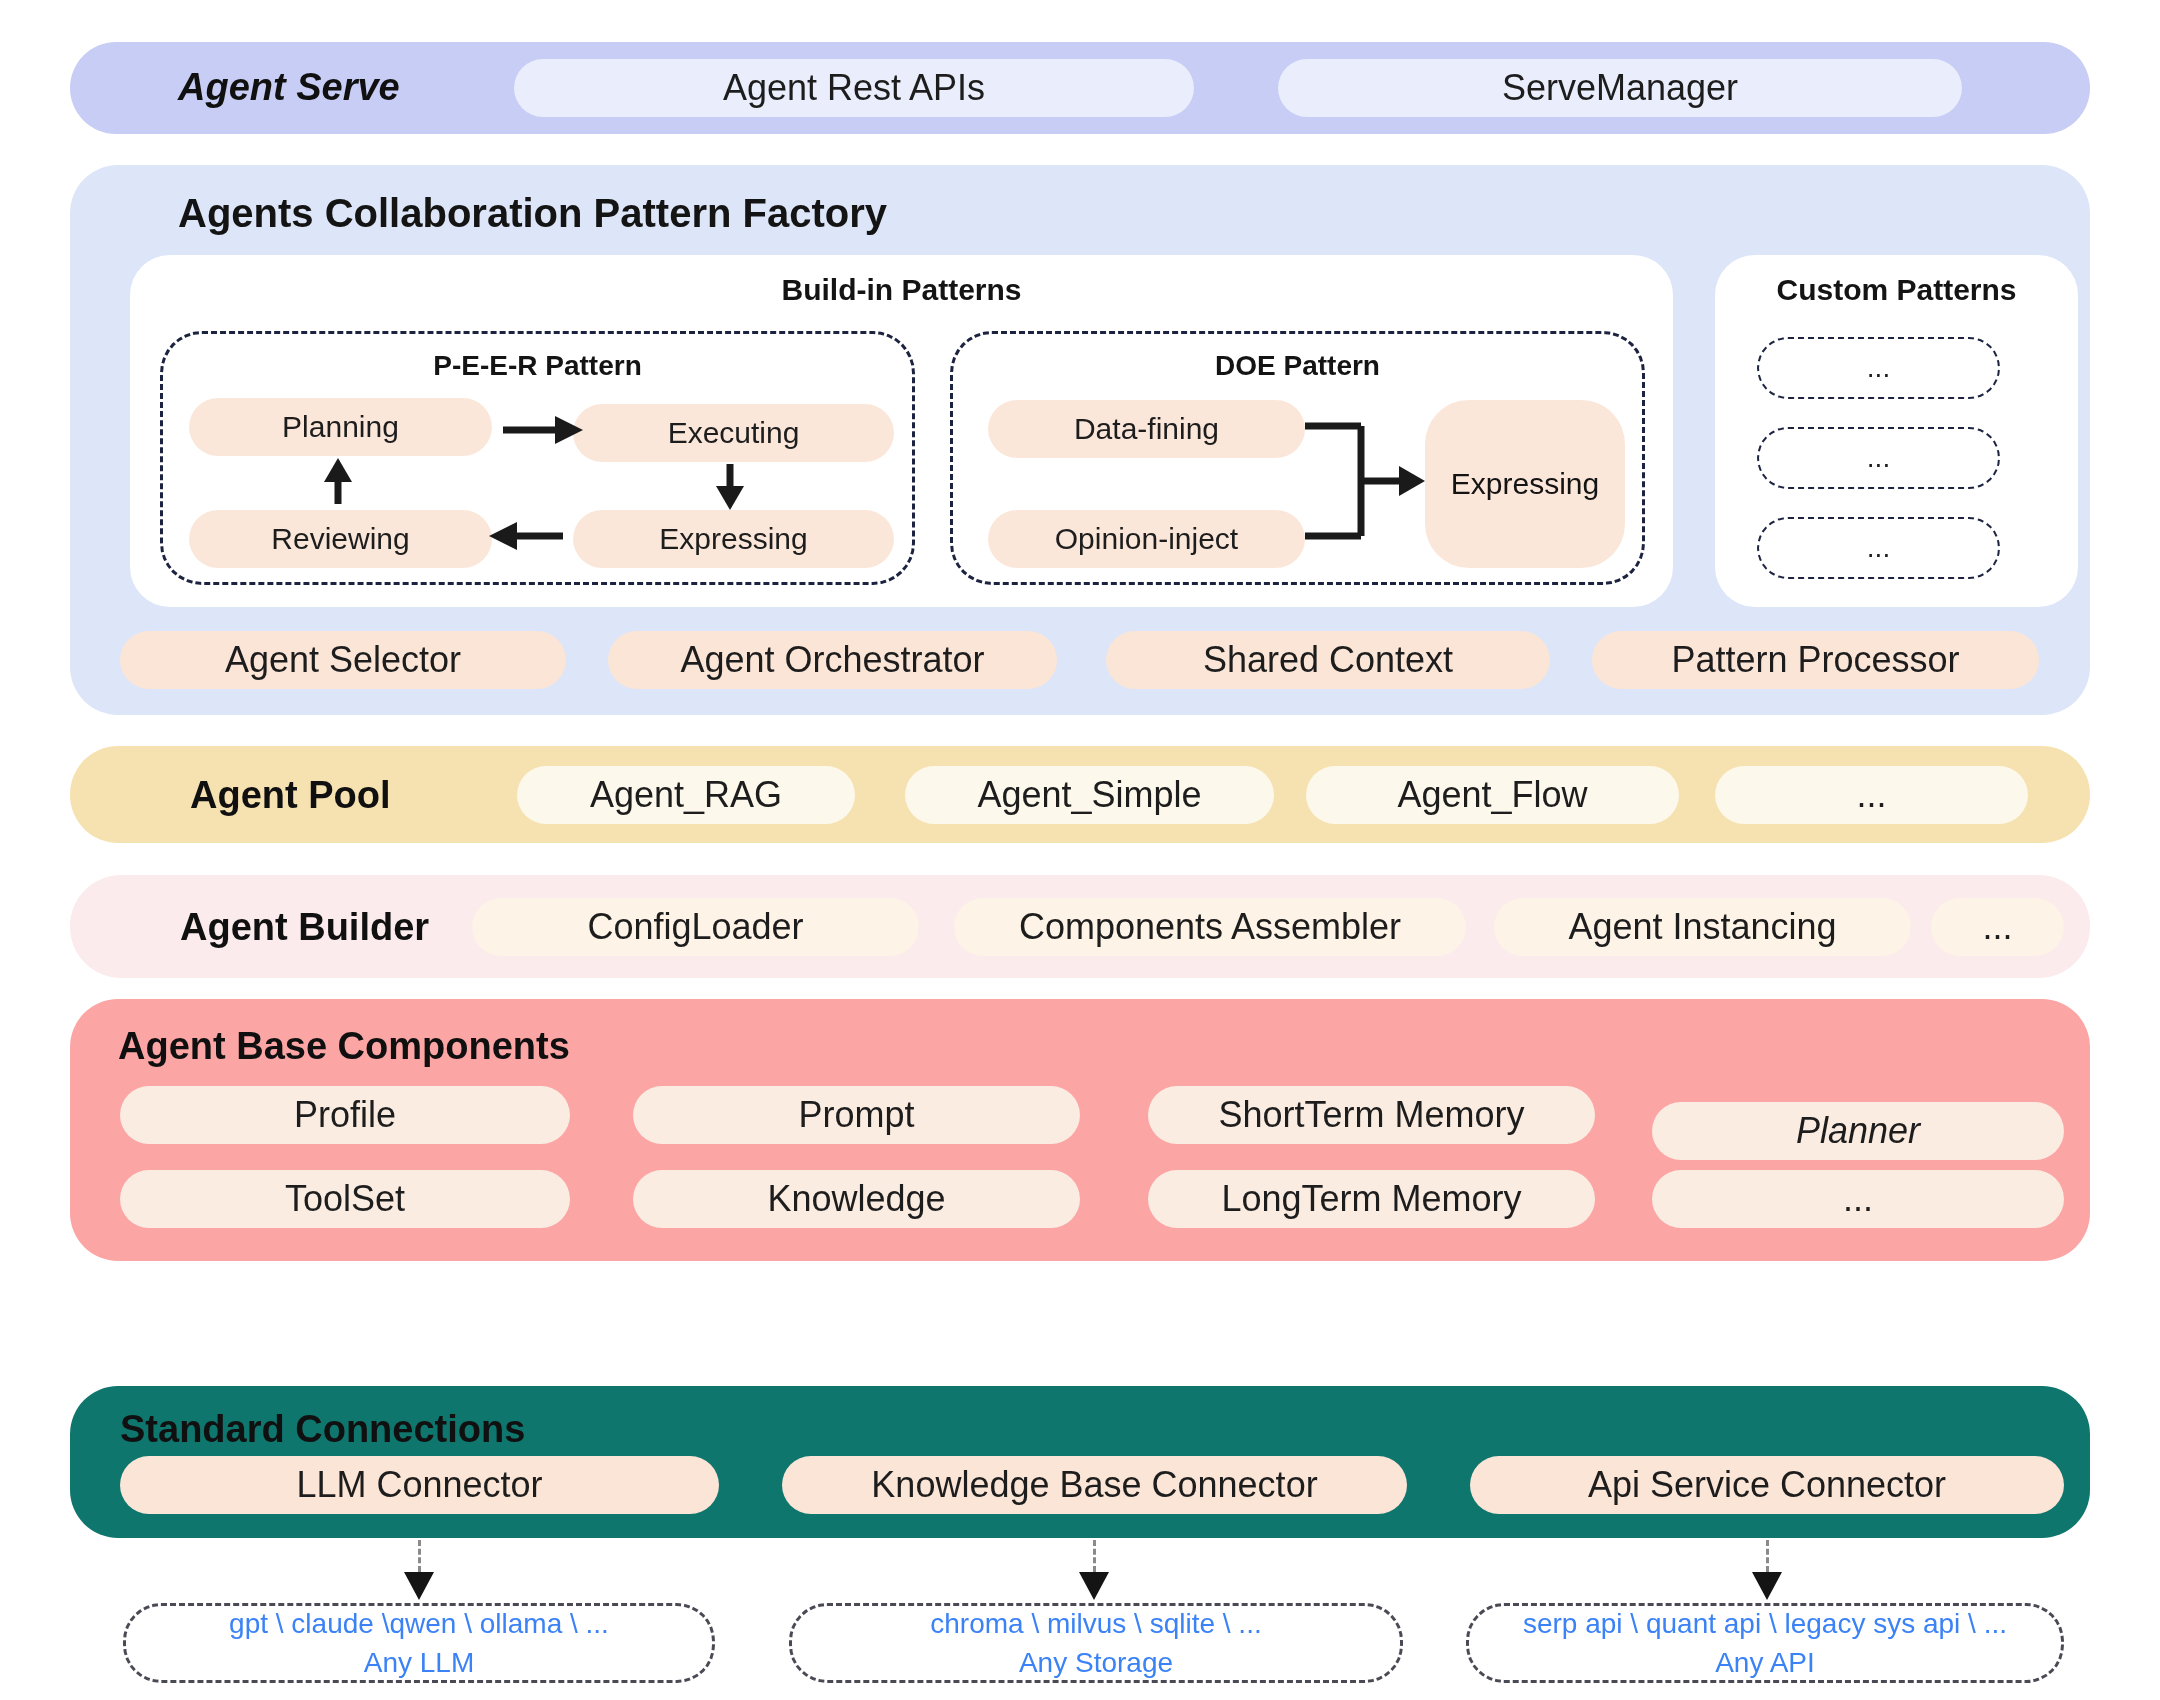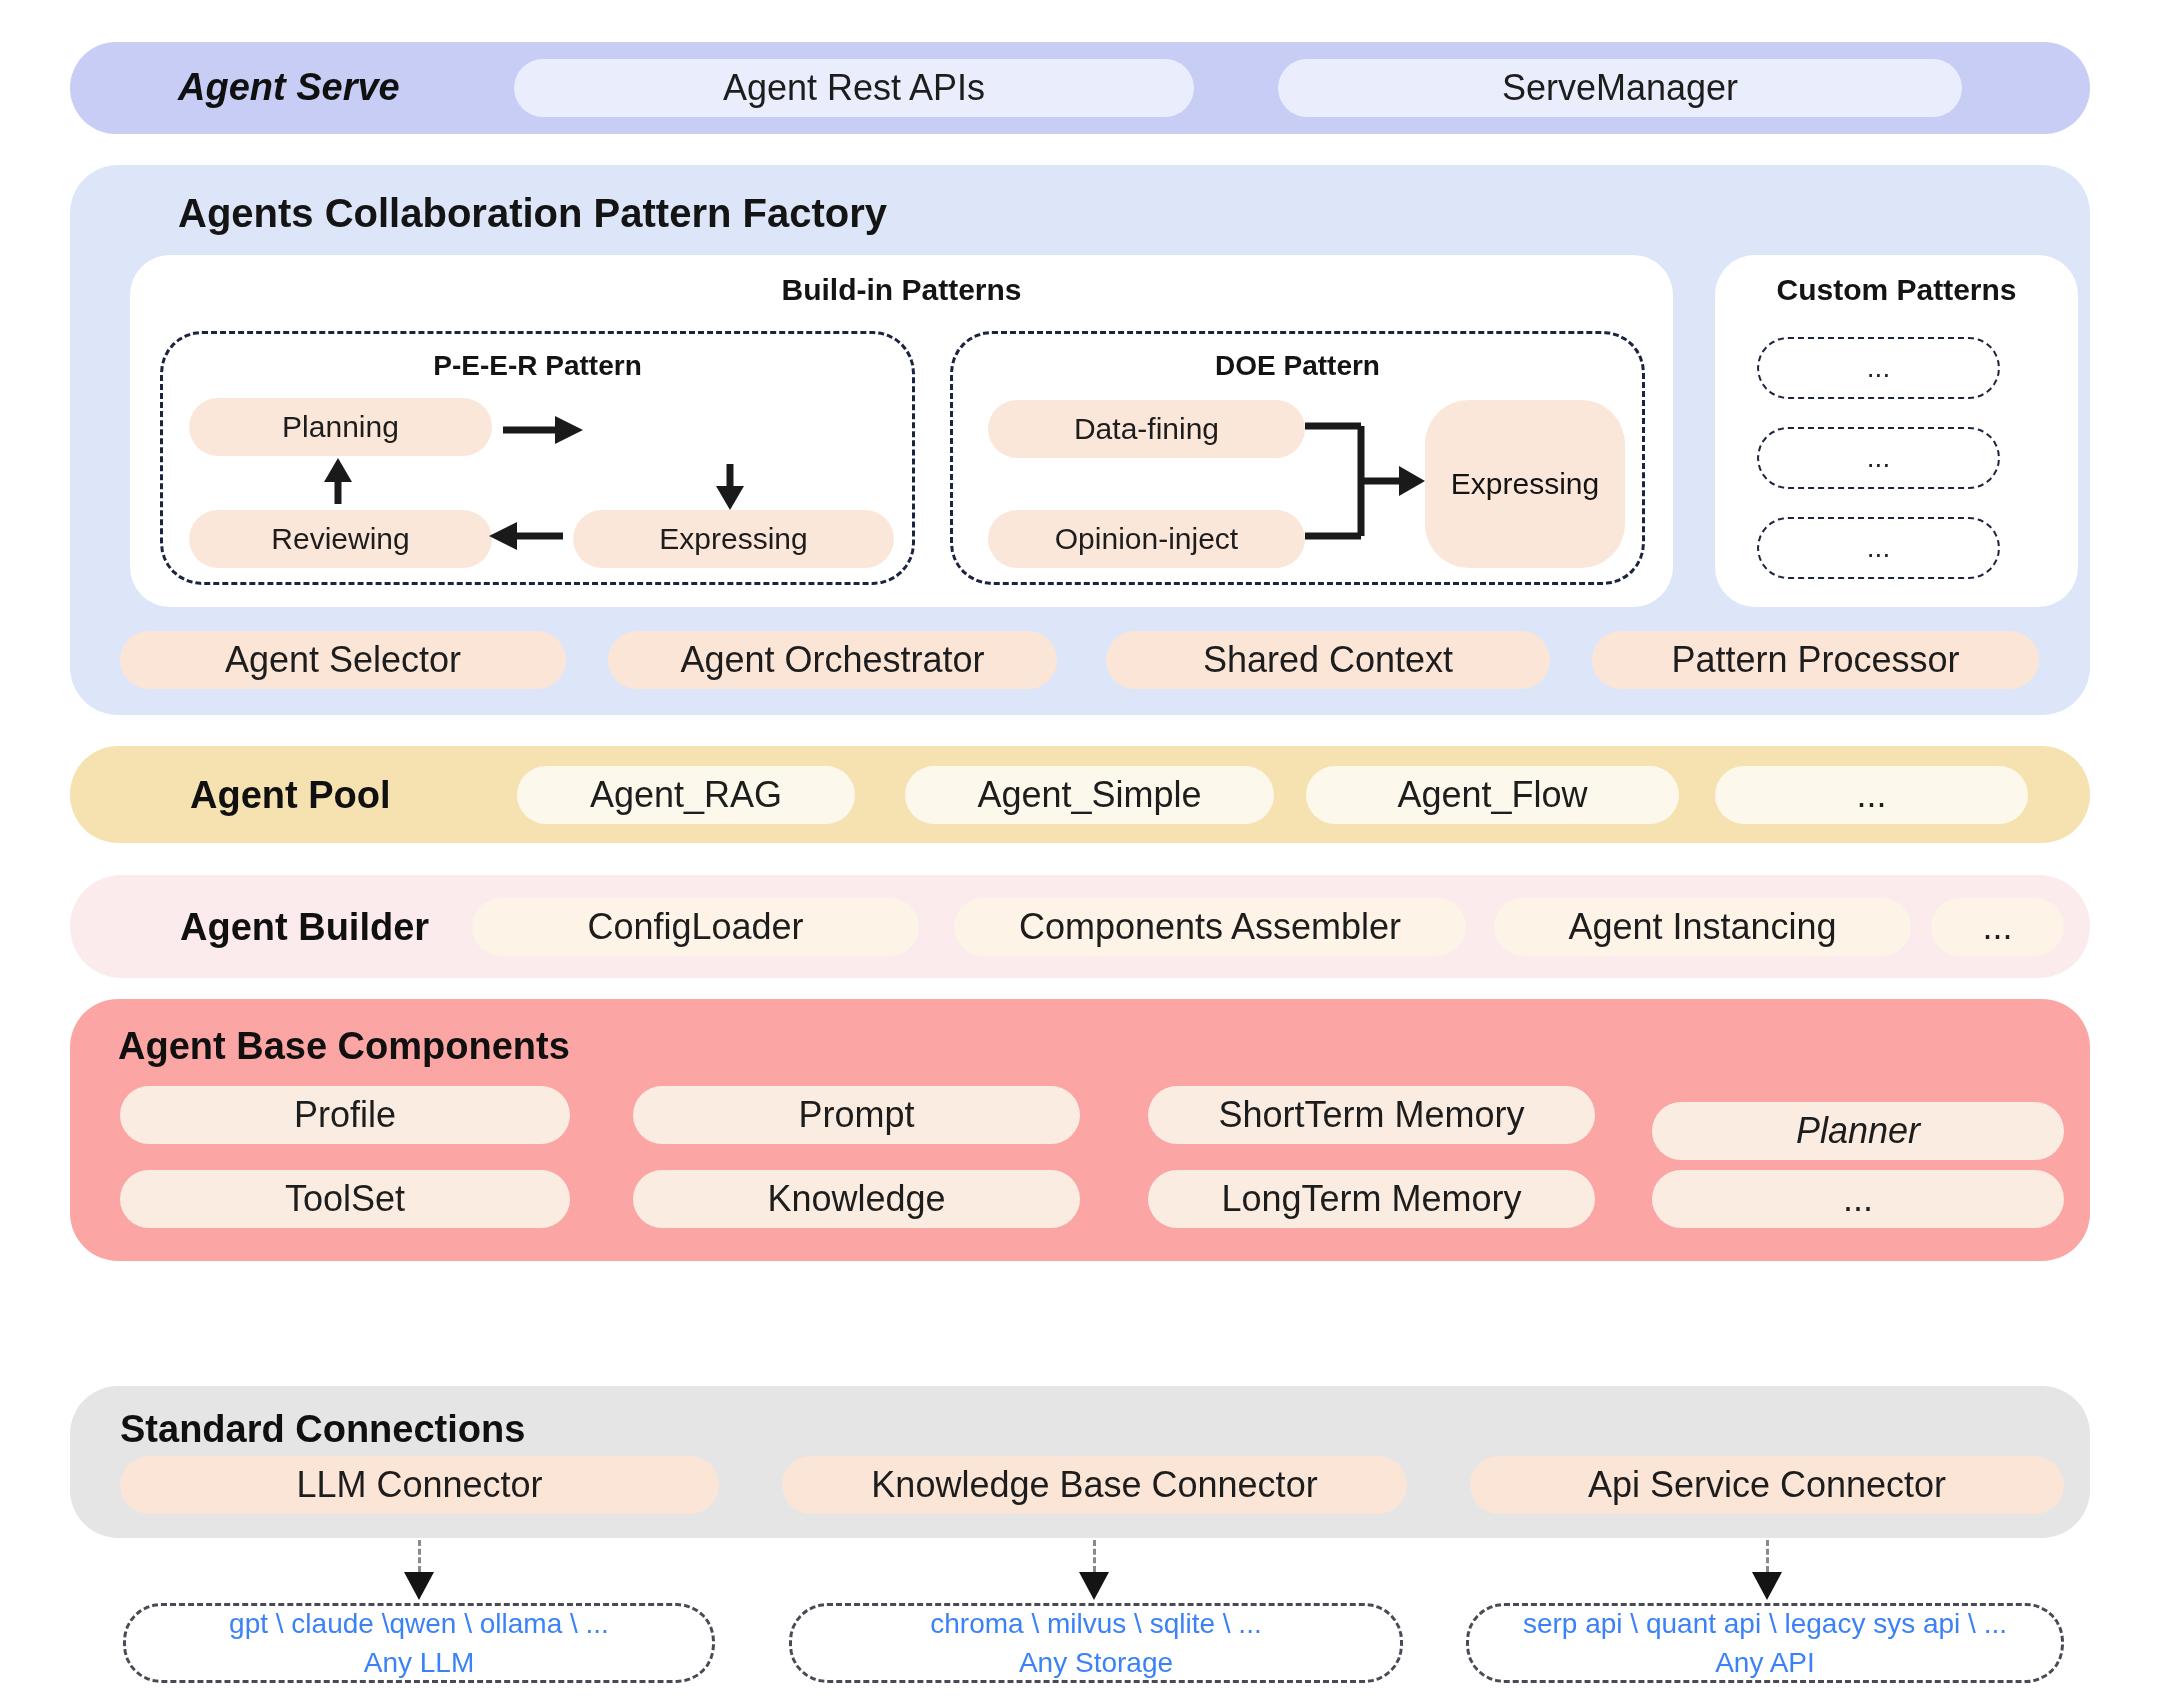--- a/index.html
+++ b/index.html
@@ -49,21 +49,21 @@
   .builder-pill{background:#fdf3e6;top:23px;}
   
   .base-box{left:70px;top:999px;width:2020px;height:262px;background:#fca5a5;border-radius:48px;}
   .base-box .bar-title{position:absolute;left:48px;top:26px;}
   .base-pill{background:#fbece2;}
   
   .mint-bar{left:70px;top:1291px;width:2020px;height:66px;background:#ebf4f0;border-radius:33px;
     display:flex;align-items:center;justify-content:center;}
   .mint-bar .bar-title{font-size:40px;}
   
-  .connections-box{left:70px;top:1386px;width:2020px;height:152px;background:#e5e5e5;border-radius:48px;}
+  .connections-box{left:70px;top:1386px;width:2020px;height:152px;background:#0f766e;border-radius:48px;}
   .connections-box .bar-title{position:absolute;left:50px;top:22px;}
   .conn-pill{background:#fbe5d7;top:70px;}
   
   .drop-line{position:absolute;top:1540px;height:32px;width:0;border-left:3px dashed #8a8a8a;}
   .drop-head{position:absolute;top:1572px;width:0;height:0;
     border-left:15px solid transparent;border-right:15px solid transparent;border-top:28px solid #141414;}
   
   .target-box{
     position:absolute;top:1603px;height:80px;border:3px dashed #4a4a55;border-radius:38px;box-sizing:border-box;
     display:flex;flex-direction:column;align-items:center;justify-content:center;gap:4px;
@@ -84,20 +84,21 @@
 
   <section class="abs factory">
     <div class="factory-title">Agents Collaboration Pattern Factory</div>
 
     <div class="builtin">
       <div class="panel-title">Build-in Patterns</div>
 
       <div class="pattern-box peer-box">
         <div class="pattern-title">P-E-E-R Pattern</div>
         <div class="node" style="left:26px;top:64px;width:303px;">Planning</div>
+        <div class="node" style="left:410px;top:70px;width:321px;">Executing</div>
         <div class="node" style="left:26px;top:176px;width:303px;">Reviewing</div>
         <div class="node" style="left:410px;top:176px;width:321px;">Expressing</div>
         <svg class="overlay" width="749" height="248" viewBox="0 0 749 248">
           <g stroke="#1a1a1a" stroke-width="7" fill="#1a1a1a">
             <line x1="340" y1="96" x2="392" y2="96"></line>
             <polygon points="392,82 392,110 420,96" stroke="none"></polygon>
             <line x1="567" y1="130" x2="567" y2="152"></line>
             <polygon points="553,152 581,152 567,176" stroke="none"></polygon>
             <line x1="400" y1="202" x2="352" y2="202"></line>
             <polygon points="354,188 354,216 326,202" stroke="none"></polygon>

